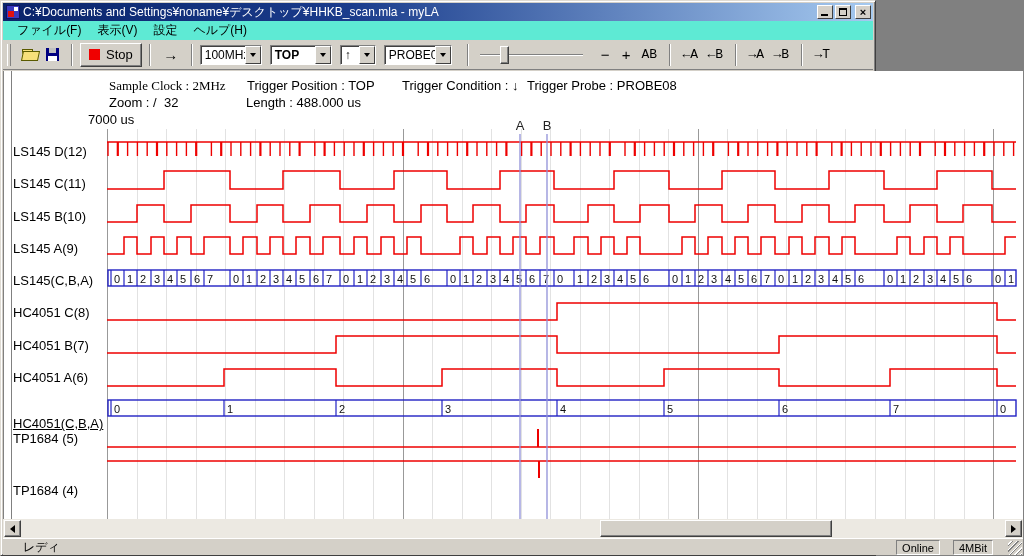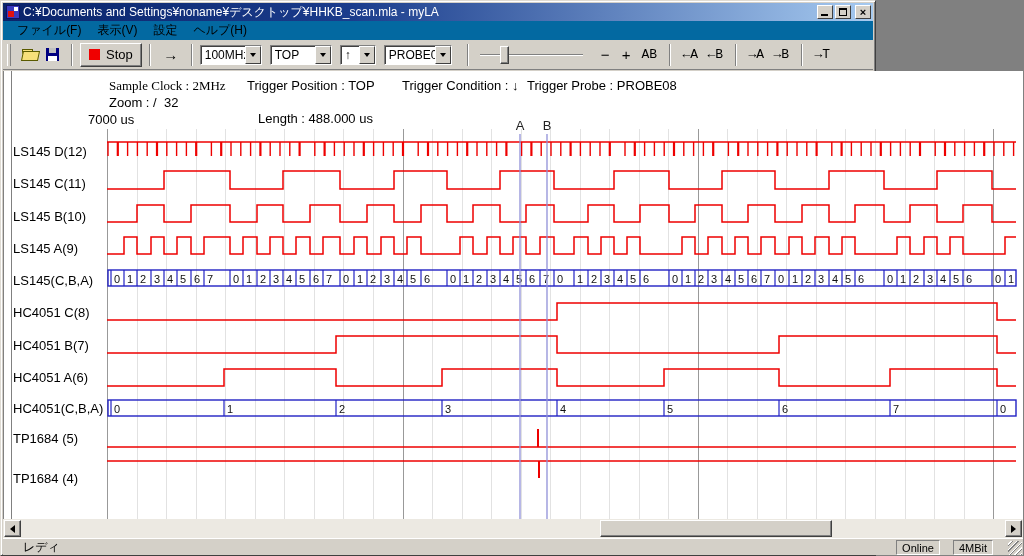--- a/index.html
+++ b/index.html
@@ -16,21 +16,21 @@
   .app-icon::after{content:"";position:absolute;right:1px;top:1px;width:4px;height:4px;background:#fff;}
   .title-text{flex:1;white-space:nowrap;overflow:hidden;letter-spacing:0;}
   .win-btns{display:flex;gap:0;}
   .win-btn{width:16px;height:14px;background:#d4d0c8;border:1px solid;border-color:#fff #404040 #404040 #fff;
     margin-left:2px;position:relative;font-size:10px;line-height:12px;text-align:center;color:#000;}
   .win-btn .min-glyph{position:absolute;left:3px;bottom:2px;width:7px;height:2px;background:#000;}
   .win-btn .max-glyph{position:absolute;left:3px;top:2px;width:8px;height:8px;border:1px solid #000;border-top:2px solid #000;}
   .win-btn .close-glyph{font-size:11px;font-weight:bold;line-height:12px;}
   
   .menubar{position:absolute;left:2px;top:20px;right:2px;height:19px;display:flex;align-items:center;
-    font-size:12px;color:#000;padding-left:6px;background:#0369a1;}
+    font-size:12px;color:#000;padding-left:6px;background:#5eead4;}
   .menu-item{padding:2px 8px;}
   
   .toolbar{position:absolute;left:2px;top:39px;right:2px;height:30px;display:flex;align-items:center;
     padding-left:4px;font-size:12px;background:#d4d0c8;border-bottom:1px solid #808080;}
   .gripper{width:4px;height:22px;margin-right:7px;border-left:1px solid #fff;border-right:1px solid #808080;}
   .tsep{width:2px;height:22px;margin:0 7px;border-left:1px solid #808080;border-right:1px solid #fff;}
   .tbtn{height:23px;display:flex;align-items:center;justify-content:center;color:#000;background:#d4d0c8;}
   .icon-btn{width:23px;}
   .raised{border:1px solid;border-color:#fff #404040 #404040 #fff;box-shadow:inset -1px -1px 0 #808080;}
   .flat{border:1px solid transparent;}
@@ -125,21 +125,21 @@
     </div>
     <div class="tsep"></div>
     <div class="tbtn run-btn flat">→</div>
     <div class="tsep"></div>
     <div class="combo" style="width:62px;">
       <span class="combo-text">100MHz</span>
       <span class="combo-btn">
           <span class="combo-arrow"></span>
         </span>
     </div>
-    <div class="combo" style="width:62px;">
+    <div class="combo" style="width:62px;font-weight:bold;">
       <span class="combo-text">TOP</span>
       <span class="combo-btn">
           <span class="combo-arrow"></span>
         </span>
     </div>
     <div class="combo" style="width:36px;">
       <span class="combo-text">↑</span>
       <span class="combo-btn">
           <span class="combo-arrow"></span>
         </span>
@@ -470,36 +470,36 @@
         <g>
           <line x1="103" y1="390" x2="1012" y2="390" stroke="#ee0000" stroke-width="1.5"></line>
           <line x1="535" y1="390" x2="535" y2="407" stroke="#ee0000" stroke-width="2"></line>
         </g>
         <line x1="516" y1="63" x2="516" y2="448" stroke="#9090d8" stroke-width="1.3"></line>
         <line x1="543" y1="63" x2="543" y2="448" stroke="#9090d8" stroke-width="1.3"></line>
       </svg>
     <div class="info" style="left:105px;top:7px;font-family:Liberation Serif, serif;">Sample Clock : 2MHz</div>
     <div class="info" style="left:105px;top:24px;">Zoom : /  32</div>
     <div class="info" style="left:243px;top:7px;">Trigger Position : TOP</div>
-    <div class="info" style="left:254px;top:24px;margin-top:16px;">Length : 488.000 us</div>
+    <div class="info" style="left:242px;top:24px;">Length : 488.000 us</div>
     <div class="info" style="left:398px;top:7px;">Trigger Condition : ↓</div>
     <div class="info" style="left:523px;top:7px;">Trigger Probe : PROBE08</div>
     <div class="time-label">7000 us</div>
 
   <div class="ch-label" style="top: 73px;">LS145 D(12)</div>
       <div class="ch-label" style="top: 105px;">LS145 C(11)</div>
       <div class="ch-label" style="top: 138px;">LS145 B(10)</div>
       <div class="ch-label" style="top: 170px;">LS145 A(9)</div>
       <div class="ch-label" style="top: 202px;">LS145(C,B,A)</div>
       <div class="ch-label" style="top: 234px;">HC4051 C(8)</div>
       <div class="ch-label" style="top: 267px;">HC4051 B(7)</div>
       <div class="ch-label" style="top: 299px;">HC4051 A(6)</div>
-      <div class="ch-label" style="top: 330px;">HC4051(C,B,A)</div>
+      <div class="ch-label" style="top: 345px; text-decoration: underline;">HC4051(C,B,A)</div>
       <div class="ch-label" style="top: 360px;">TP1684 (5)</div>
-      <div class="ch-label" style="top: 400px;">TP1684 (4)</div>
+      <div class="ch-label" style="top: 412px;">TP1684 (4)</div>
       <div class="marker-label" style="left: 510px;">A</div>
       <div class="marker-label" style="left: 537px;">B</div>
     </div>
 
   <div class="hscroll">
     <div class="sb-btn sb-left">
         <span class="tri-left"></span>
       </div>
     <div class="sb-thumb"></div>
     <div class="sb-btn sb-right">

